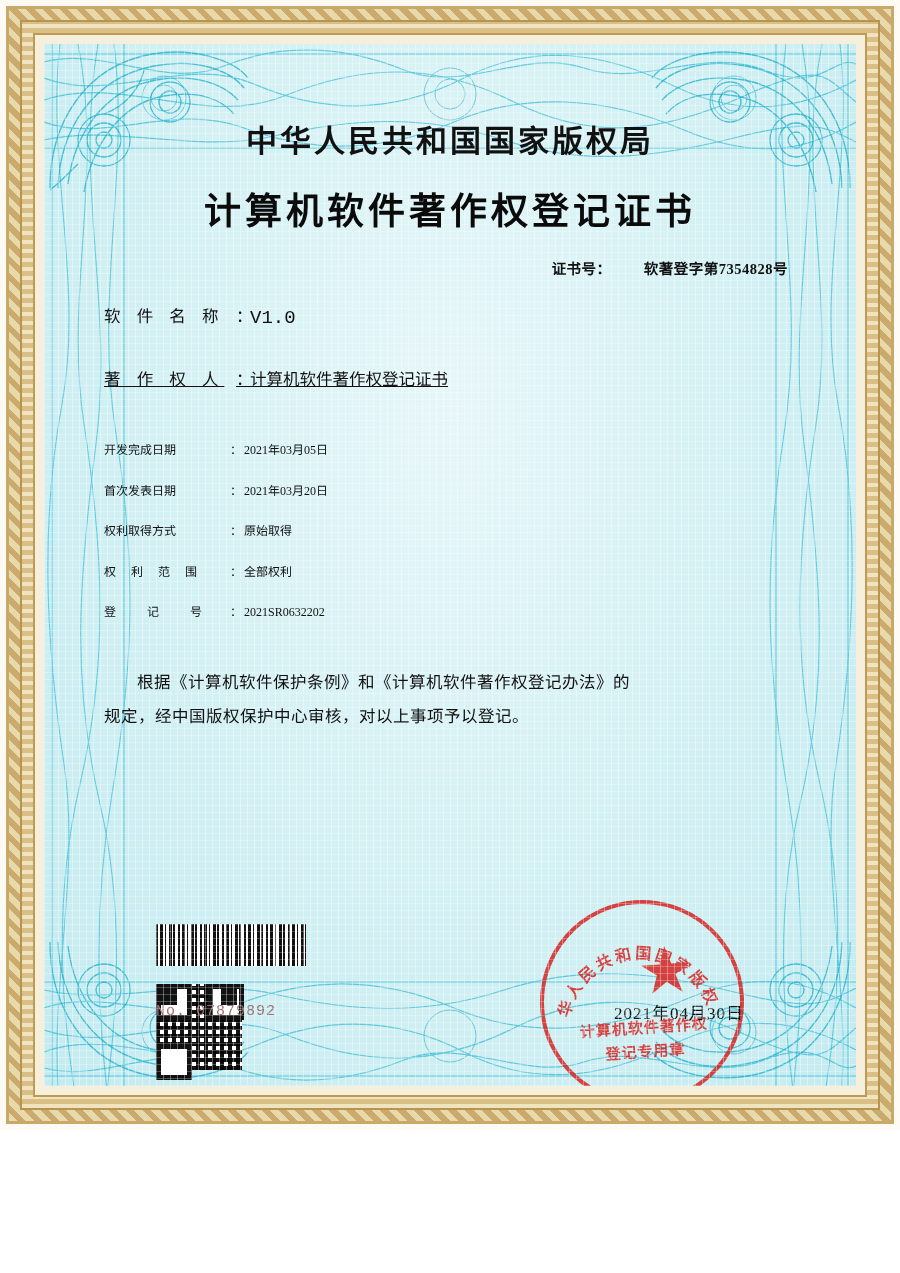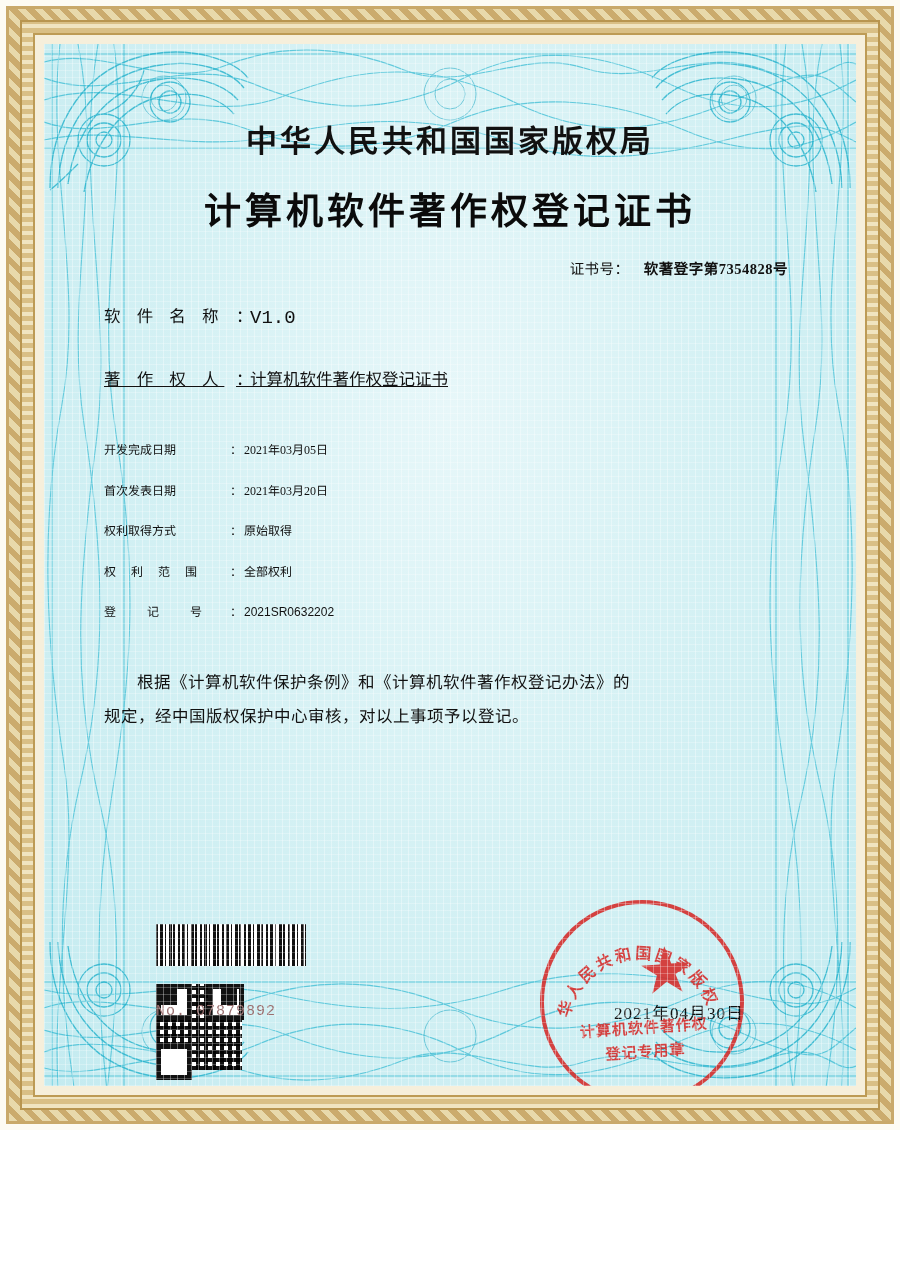--- a/index.html
+++ b/index.html
@@ -88,41 +88,41 @@
     color:#0b0b0b;
   }
   .cert-no-row{
     margin-top:22px;
     text-align:right;
     font-size:14.5px;
     color:#111;
     padding-right:8px;
     letter-spacing:.5px;
   }
-  .cert-no-row .lbl{font-weight:normal;margin-right:10px;}
+  .cert-no-row .lbl{font-weight:bold;margin-right:28px;}
   .cert-no-row .val{font-weight:bold;}
 
   .field{
     display:flex;
     align-items:flex-start;
     font-size:16.5px;
     color:#111;
     margin-top:26px;
     line-height:1.55;
   }
   .field .label{
     width:132px;
     flex:0 0 132px;
     letter-spacing:6px;
     white-space:nowrap;
   }
   .field .colon{width:14px;flex:0 0 14px;}
   .field .value{flex:1;}
   .field .value .line2{display:block;font-family:"Liberation Mono","DejaVu Sans Mono",monospace;font-size:19px;}
-  .mono{font-family:Liberation Sans, sans-serif;}
+  .mono{font-family:Liberation Serif, serif;}
 
   .gap-lg{height:26px;}
 
   .field.sm{font-size:12px;margin-top:22px;}
   .field.sm .label{width:126px;flex:0 0 126px;letter-spacing:0;}
 
   .statement{
     margin-top:44px;
     font-size:16.5px;
     color:#111;

